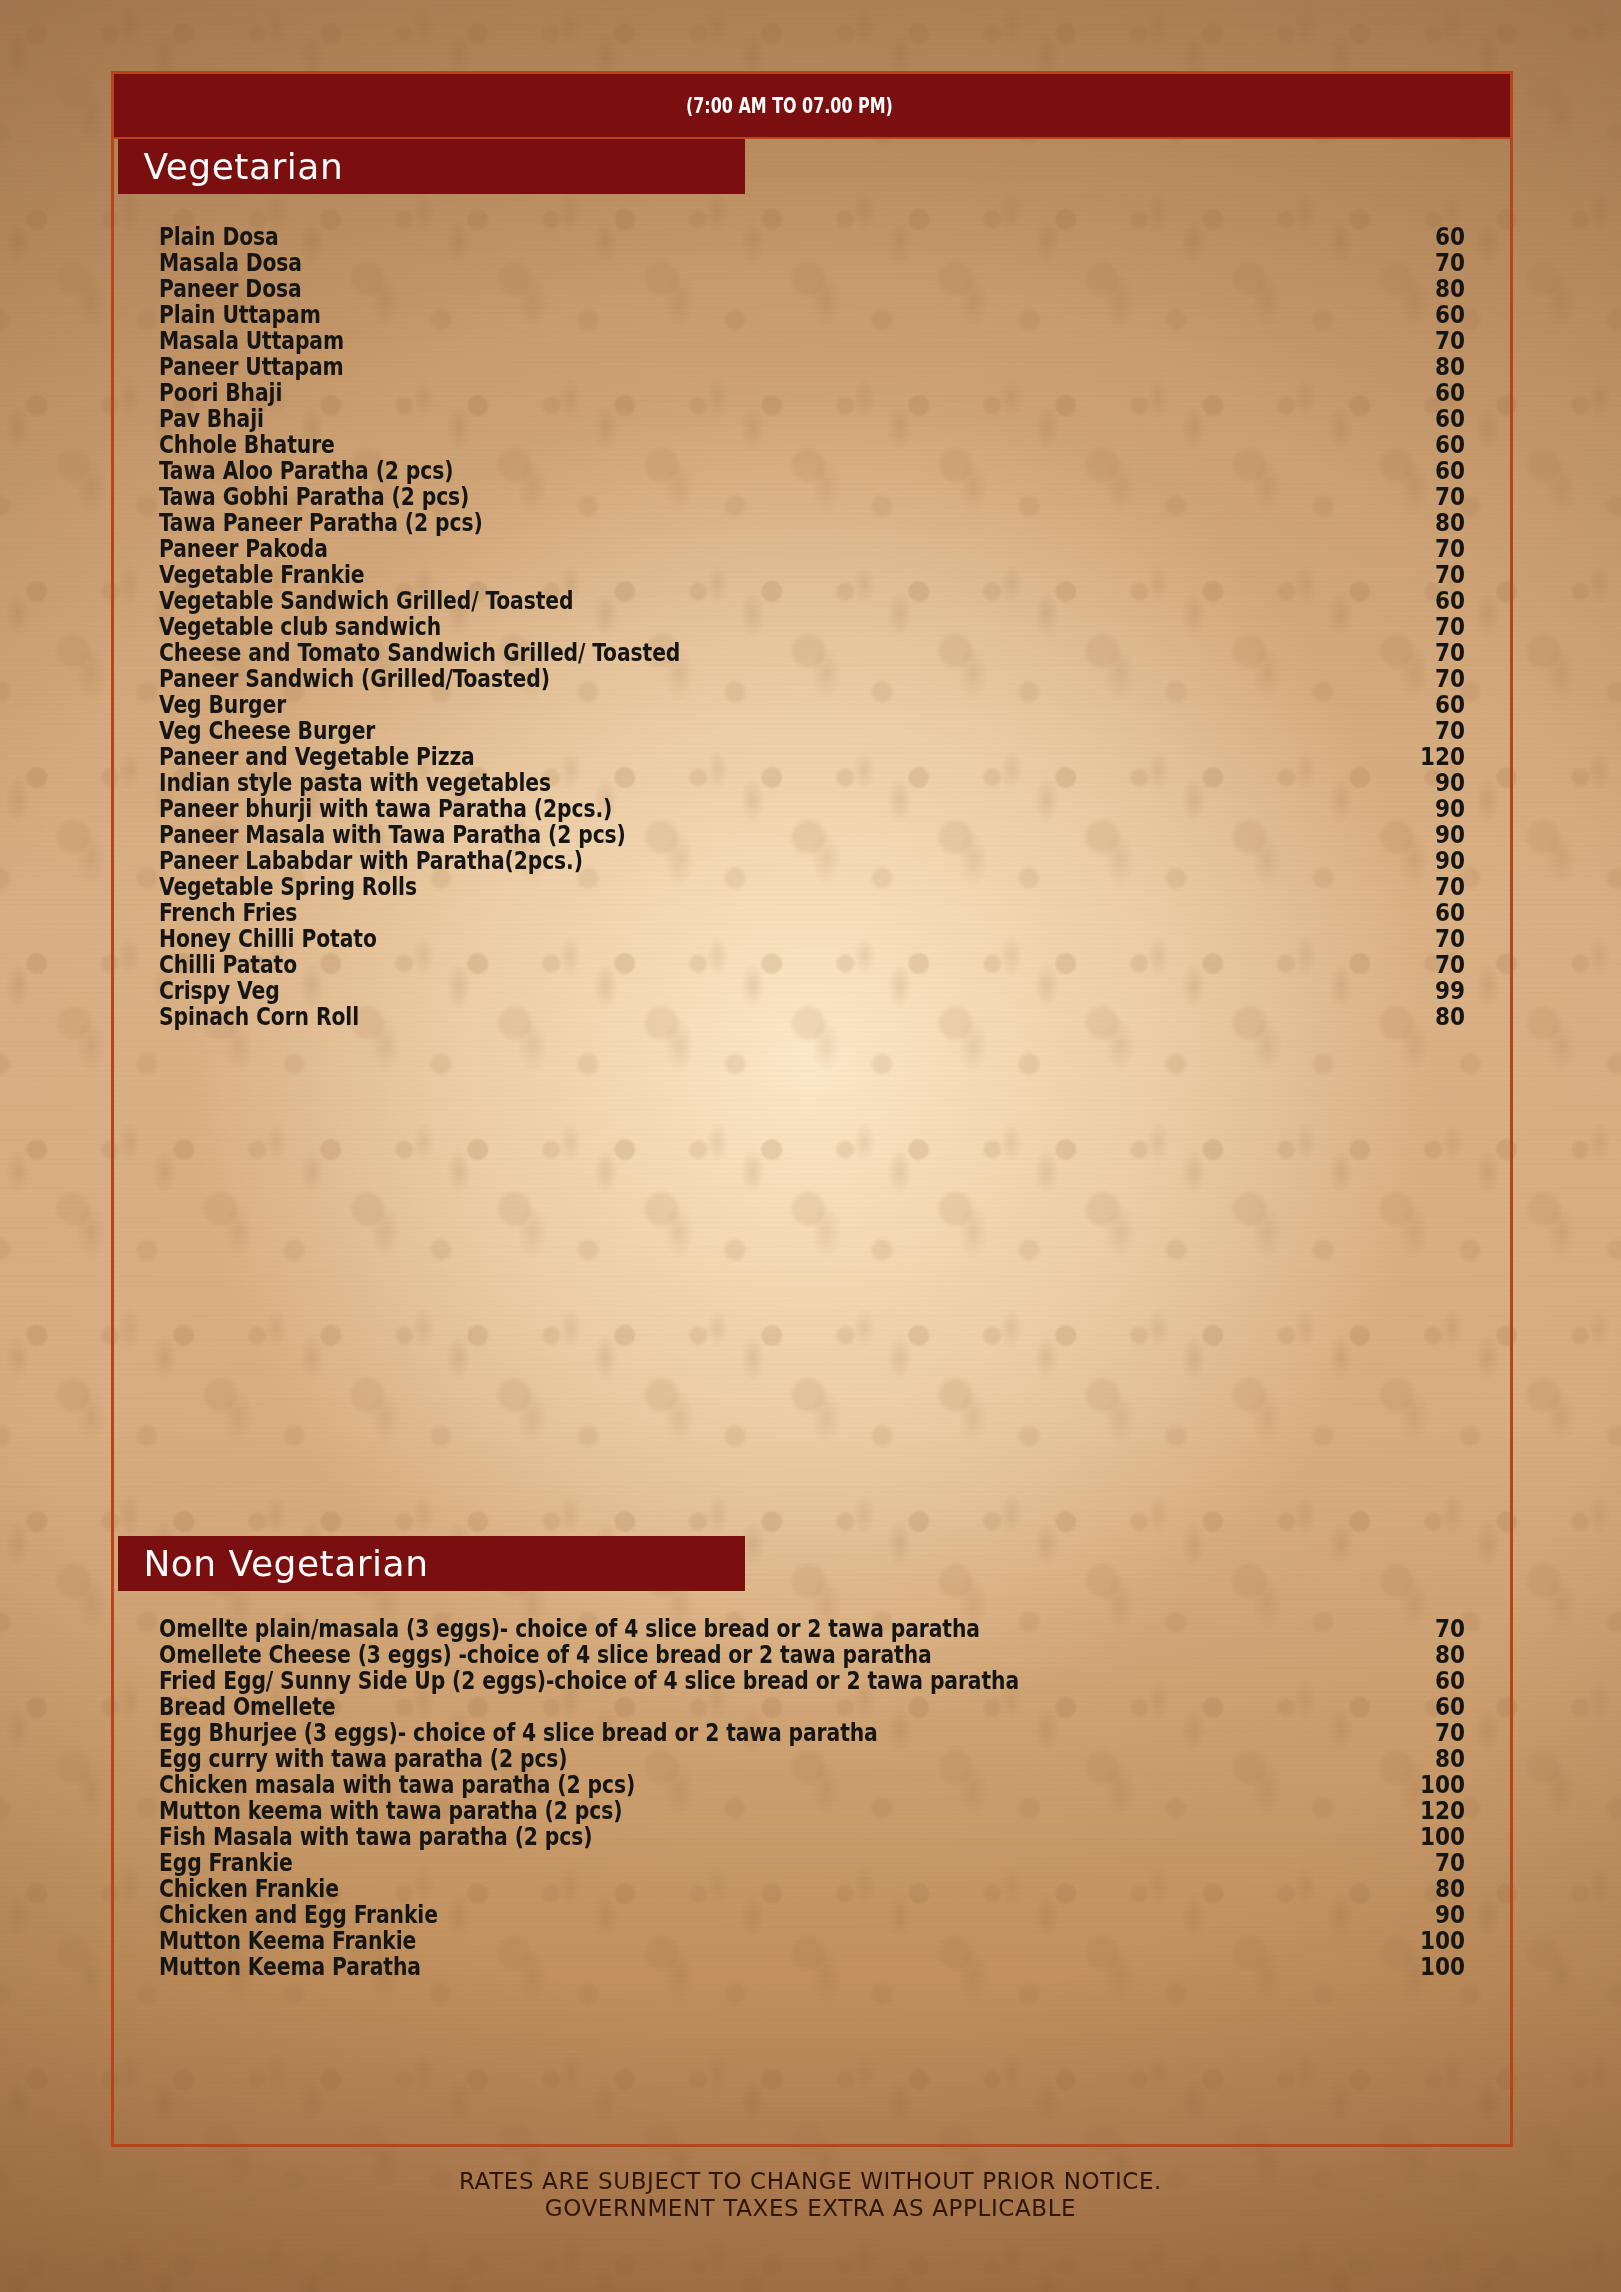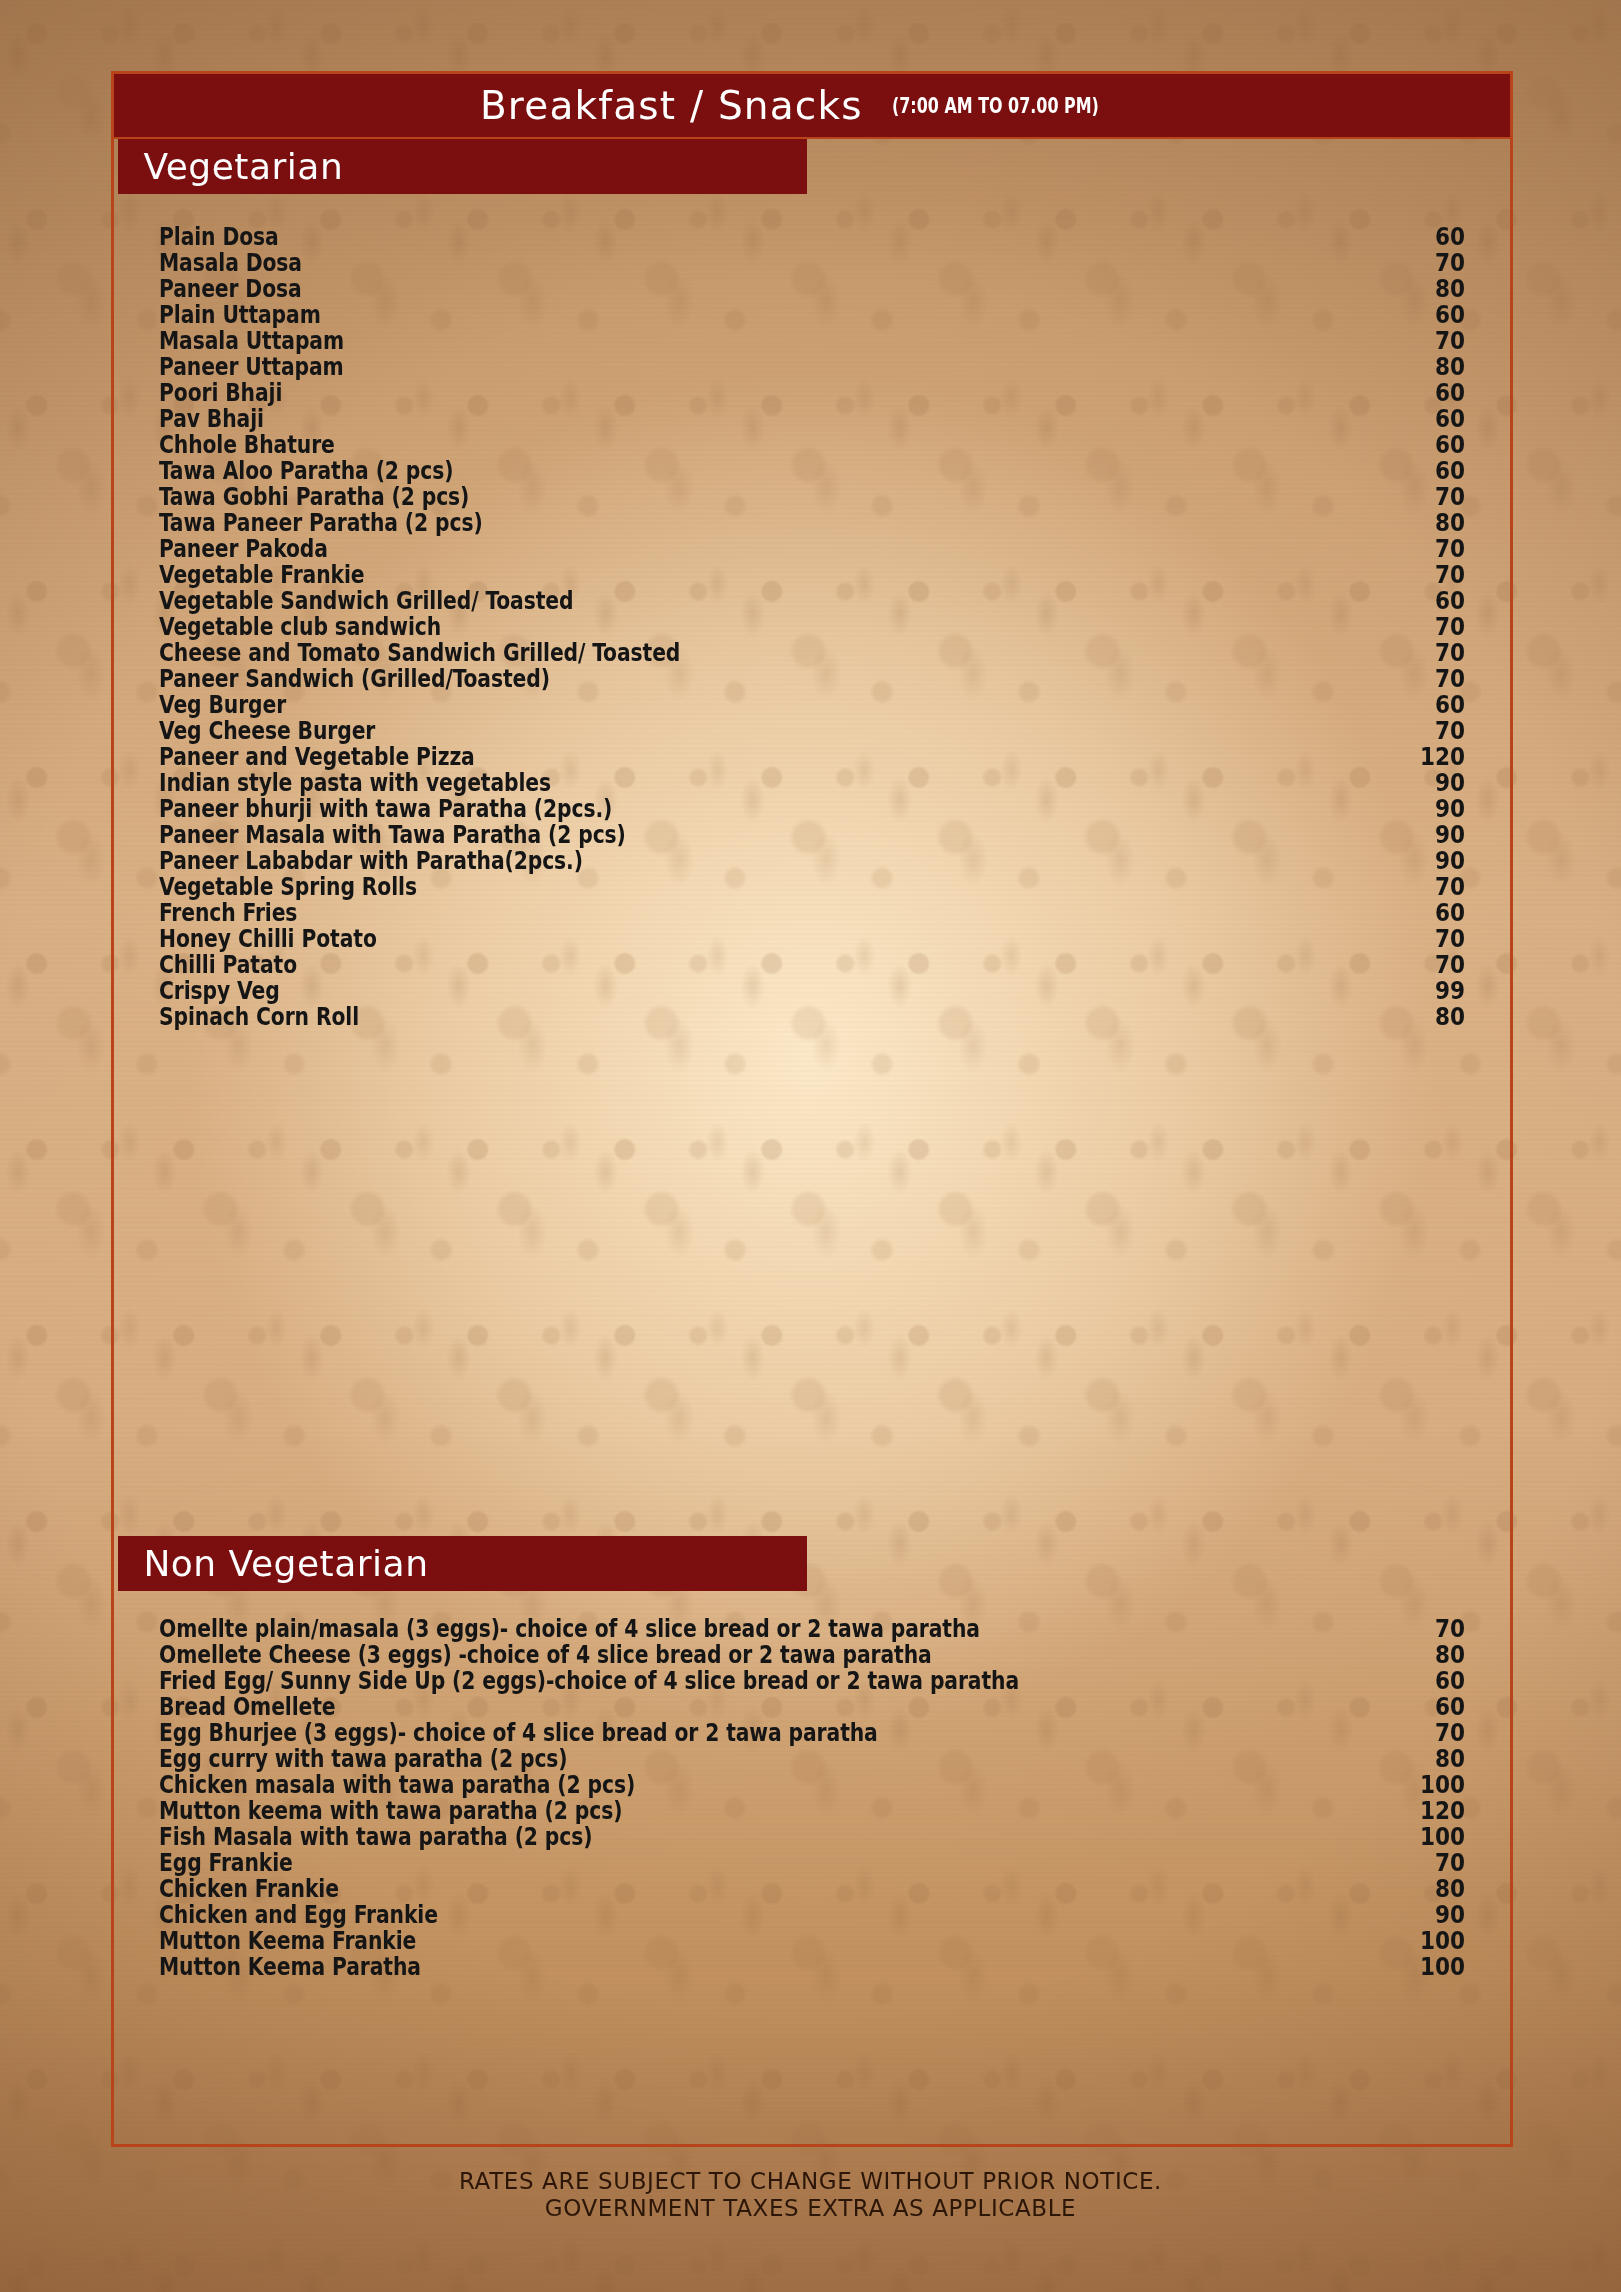--- a/index.html
+++ b/index.html
@@ -97,21 +97,21 @@
     letter-spacing: 0px;
     font-family: "DejaVu Sans Condensed", "Liberation Sans Narrow", "Liberation Sans", sans-serif;
     transform: scaleX(0.82);
     transform-origin: left center;
   }
 
   
   .section-header {
     position: absolute;
     left: 3.9px;
-    width: 689px;
+    width: 627px;
     height: 55px;
     background: #7b0f0f;
     display: flex;
     align-items: center;
     padding-left: 25.5px;
     box-sizing: border-box;
   }
   .section-header::after {
     content: "";
     position: absolute;
@@ -200,21 +200,20 @@
   }
 </style>
 </head>
 <body>
 
 <div class="page">
 
   <div class="menu-card">
 
     <div class="title-band">
-      <span class="title-main">Breakfast / Snacks</span>
       <span class="title-hours">(7:00 AM TO 07.00 PM)</span>
     </div>
 
     <div class="section-header" id="veg-header">
       <span class="section-title">Vegetarian</span>
       <span class="notch"></span>
     </div>
 
     <div class="item-list" id="veg-list">
         <div class="menu-row">

